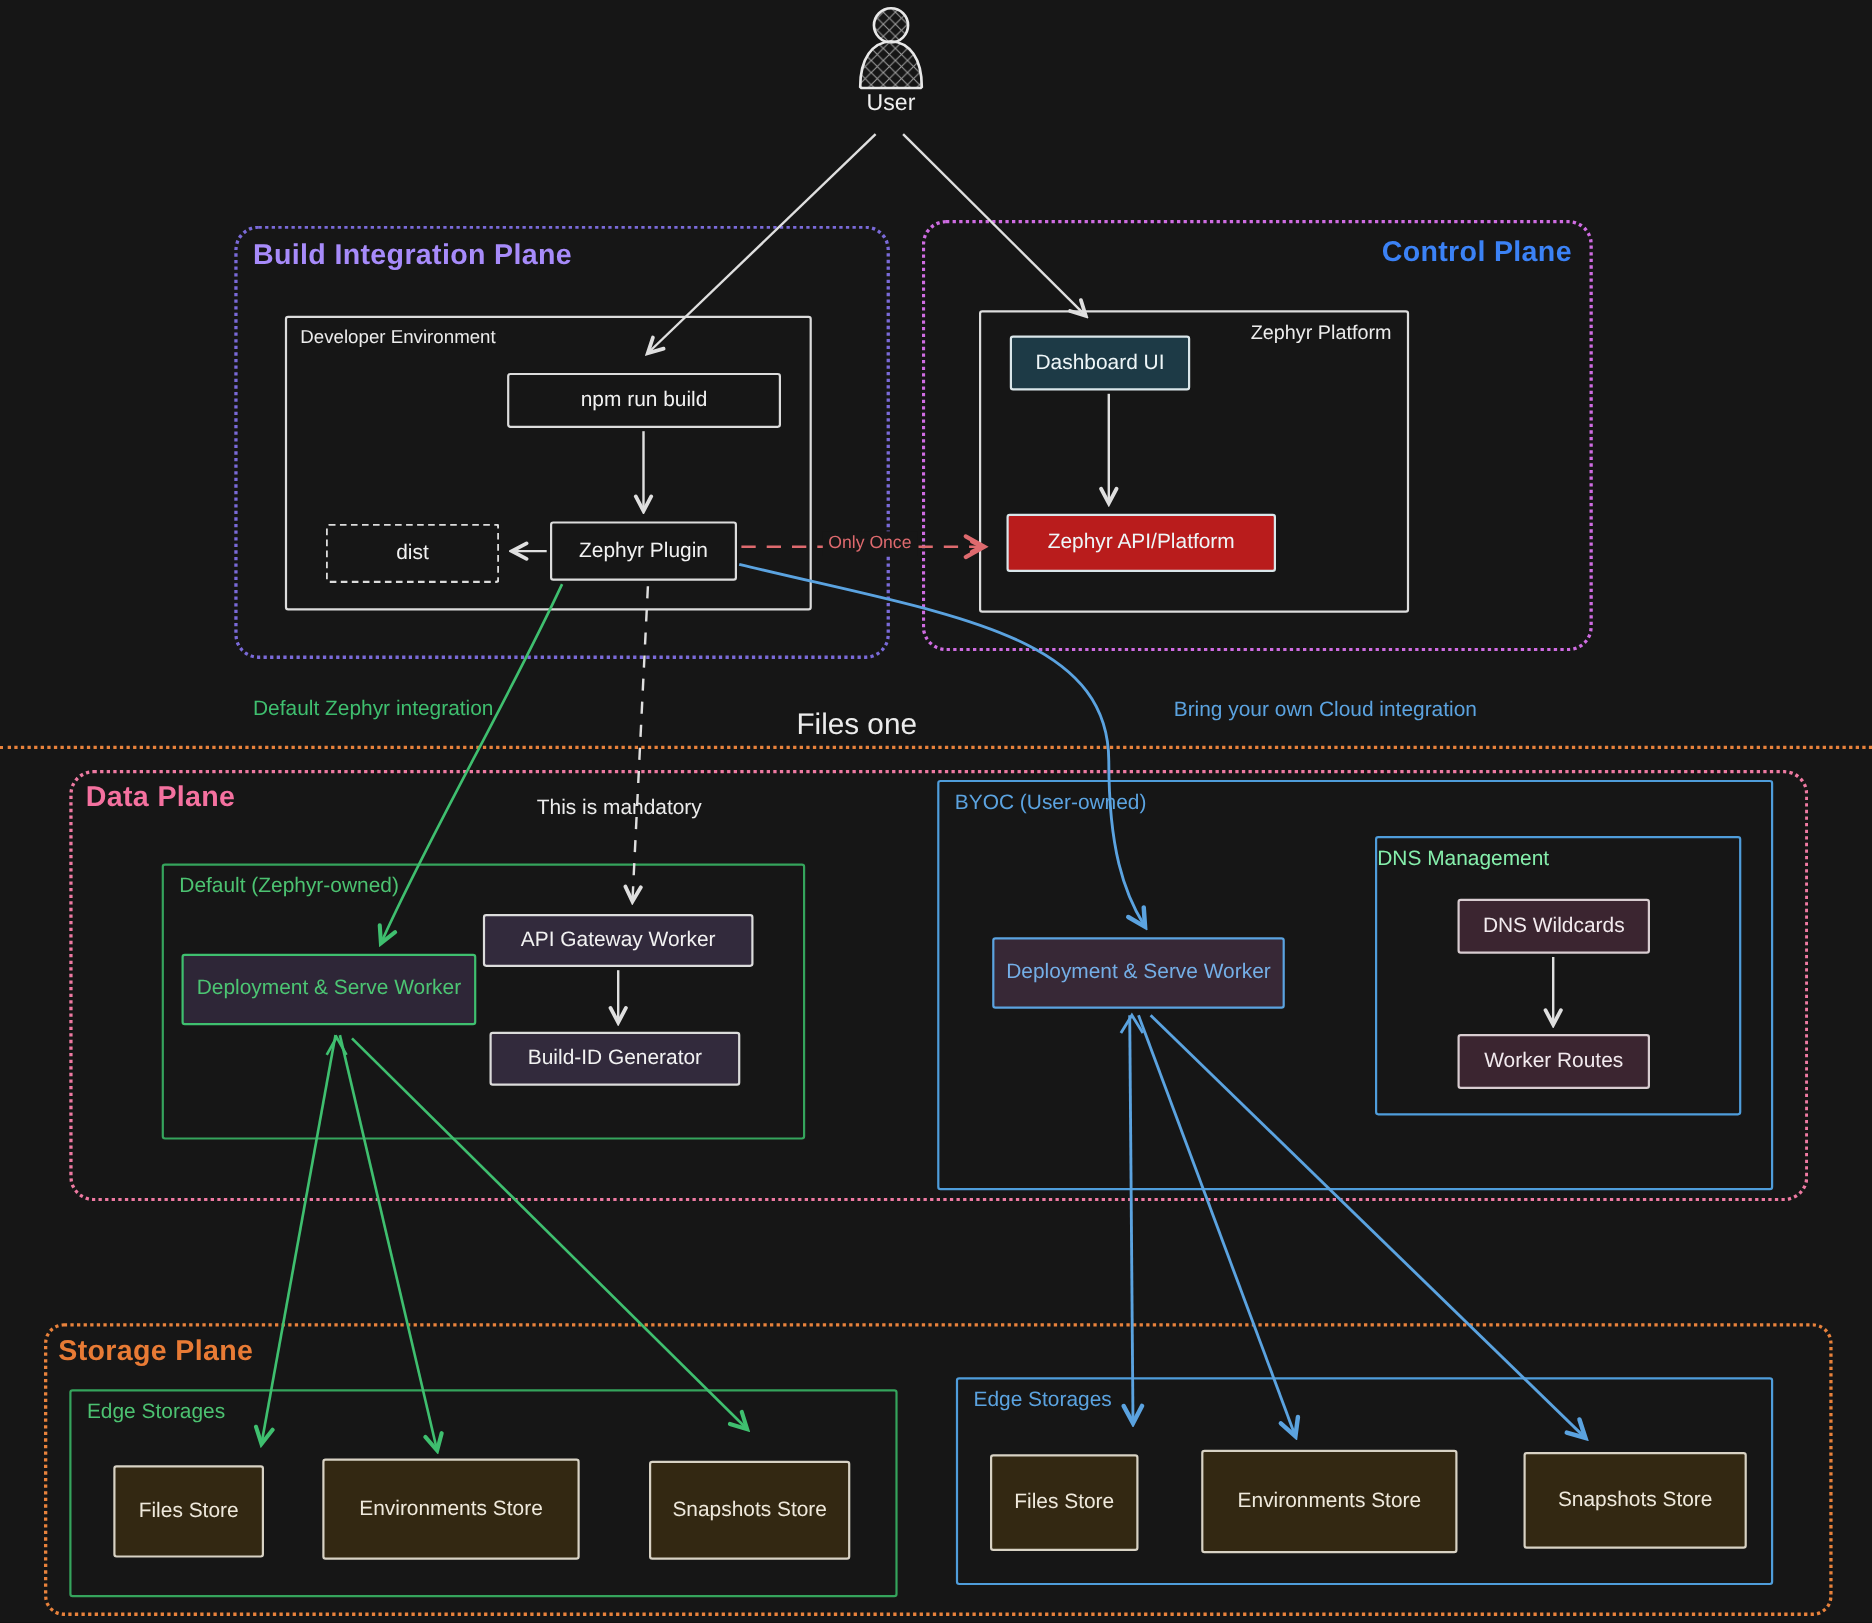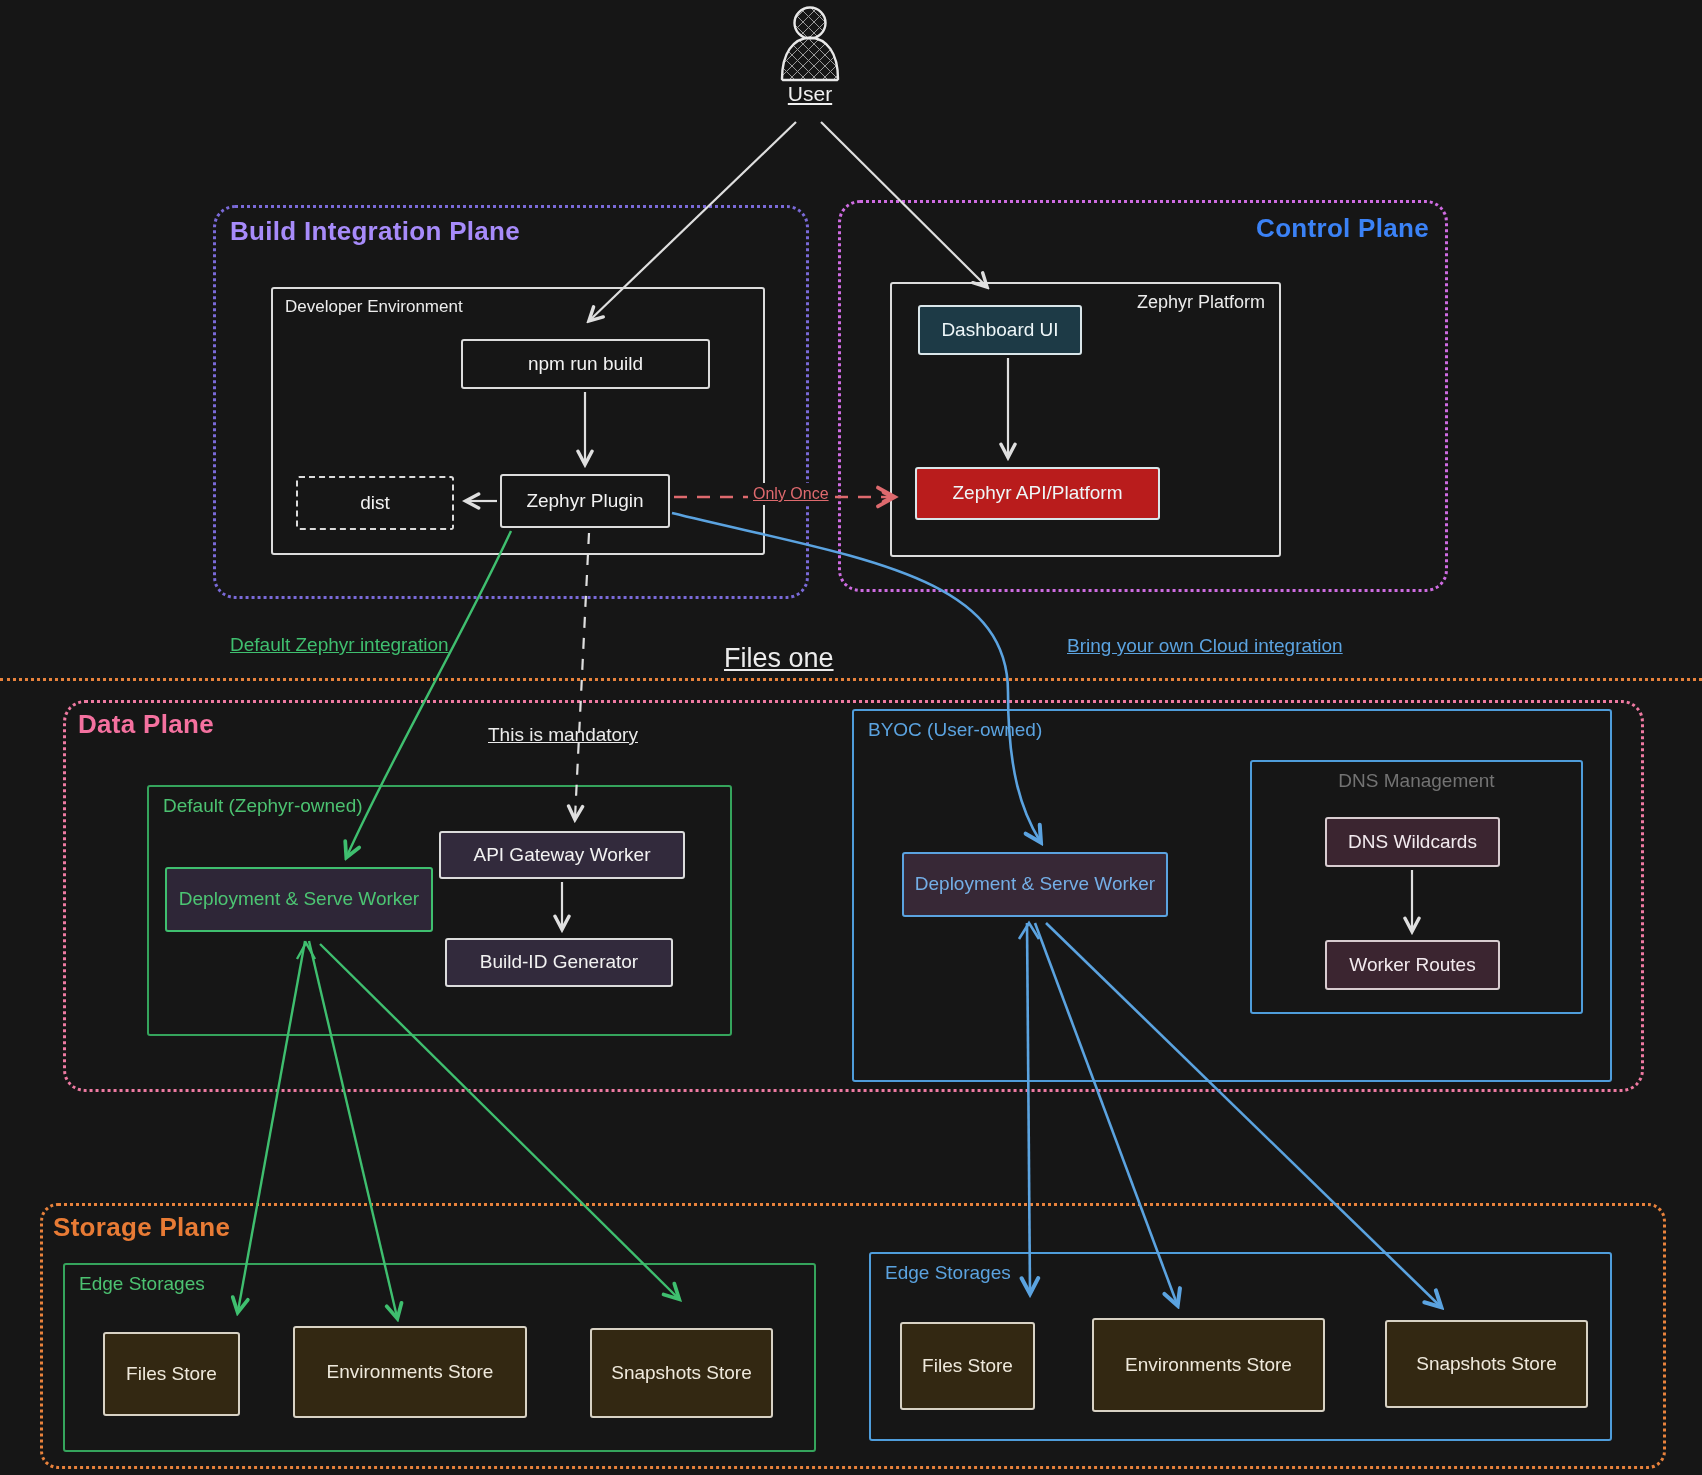--- a/index.html
+++ b/index.html
@@ -16,21 +16,21 @@
   .node{position:absolute;border:2px solid #dcdcdc;border-radius:3px;display:flex;align-items:center;
         justify-content:center;text-align:center;font-size:19px;line-height:1.28;color:#f2f2f2;background:transparent;padding:2px 6px;box-sizing:border-box;}
   .dashed{border-style:dashed;}
   .teal{background:#1d3a46;border-color:#d9e6ea;color:#eef6f8;}
   .teal2{background:#b91c1c;border-color:#d9e6ea;color:#eef6f8;}
   .darkpurple{background:#322a3c;}
   .worker-green{background:#2e2637;border:2.5px solid #3fbf6f;color:#4cc573;}
   .worker-blue{background:#372836;border:2.5px solid #5ba3e0;color:#74aee6;}
   .maroon{background:#3b2530;border-color:#d8ccd0;color:#f2eaee;}
   .store{background:#332812;border-color:#d8d2c4;color:#efe9dc;}
-  .float-label{position:absolute;white-space:nowrap;text-decoration:underline;}
+  .float-label{position:absolute;white-space:nowrap;}
   svg.layer{position:absolute;left:0;top:0;z-index:6;pointer-events:none;}
   .z7{z-index:7;}
 </style>
 </head>
 <body>
 
 <div id="canvas">
 
   <div class="plane" style="left:213px;top:205px;width:590px;height:388px;border-color:#7a6ad8;">
     <div class="plane-title" style="left:14px;top:8px;color:#a78bfa;">Build Integration Plane</div>
@@ -41,21 +41,21 @@
   </div>
 
   <div class="plane" style="left:63px;top:700px;width:1575px;height:386px;border-color:#ee7aa2;">
     <div class="plane-title" style="left:12px;top:6px;color:#f4719f;">Data Plane</div>
   </div>
 
   <div class="plane" style="left:40px;top:1203px;width:1620px;height:260px;border-color:#e8823c;border-radius:18px;">
     <div class="plane-title" style="left:10px;top:6px;color:#e87b35;">Storage Plane</div>
   </div>
 
-  <div class="group" style="left:271px;top:287px;width:475px;height:264px;padding-left:15px;">
+  <div class="group" style="left:259px;top:287px;width:475px;height:264px;">
     <div class="group-title" style="left:12px;top:8px;font-size:17px;color:#ececec;">Developer Environment</div>
   </div>
 
   <div class="node" style="left:461px;top:339px;width:249px;height:50px;">npm run build</div>
 
   <div class="node dashed" style="left:296px;top:476px;width:158px;height:54px;">dist</div>
 
   <div class="node" style="left:500px;top:474px;width:170px;height:54px;">Zephyr Plugin</div>
 
   <div class="group" style="left:890px;top:282px;width:387px;height:271px;">
@@ -88,21 +88,21 @@
 
   <div class="node darkpurple" style="left:445px;top:938px;width:228px;height:49px;">Build-ID Generator</div>
 
   <div class="group" style="left:852px;top:709px;width:756px;height:369px;border-color:#4f9ddb;">
     <div class="group-title" style="left:14px;top:8px;font-size:19px;color:#5ba3e0;">BYOC (User-owned)</div>
   </div>
 
   <div class="node worker-blue" style="left:902px;top:852px;width:266px;height:65px;">Deployment &amp; Serve Worker</div>
 
   <div class="group" style="left:1250px;top:760px;width:329px;height:250px;border-color:#4f9ddb;">
-    <div class="group-title" style="left:0;right:0;top:8px;text-align:center;font-size:19px;color:#737373;">DNS Management</div>
+    <div class="group-title" style="left:0;right:0;top:8px;text-align:left;font-size:19px;color:#86efac;">DNS Management</div>
   </div>
 
   <div class="node maroon" style="left:1325px;top:817px;width:175px;height:50px;">DNS Wildcards</div>
 
   <div class="node maroon" style="left:1325px;top:940px;width:175px;height:50px;">Worker Routes</div>
 
   <div class="group" style="left:63px;top:1263px;width:749px;height:185px;border-color:#35a45c;">
     <div class="group-title" style="left:14px;top:8px;font-size:19px;color:#4cc271;">Edge Storages</div>
   </div>
 

